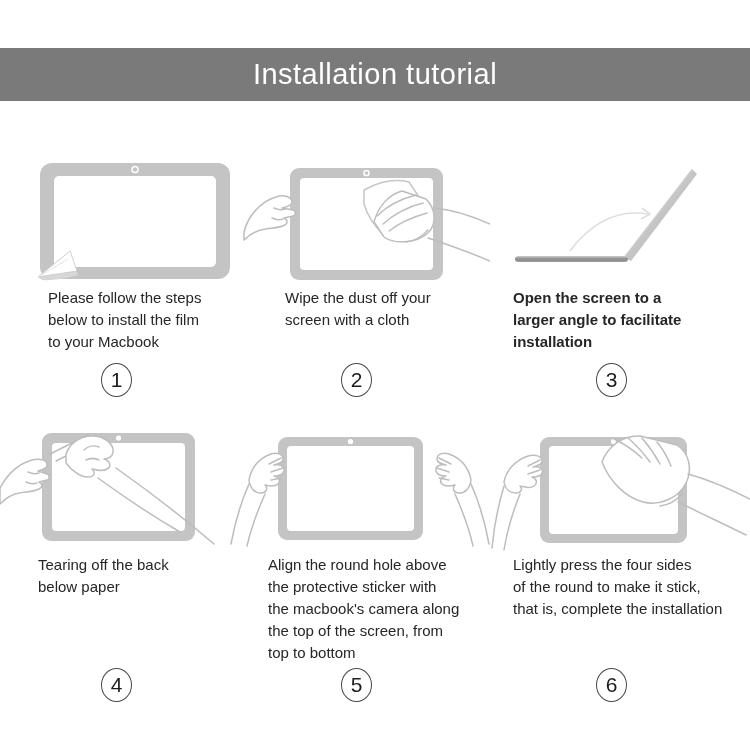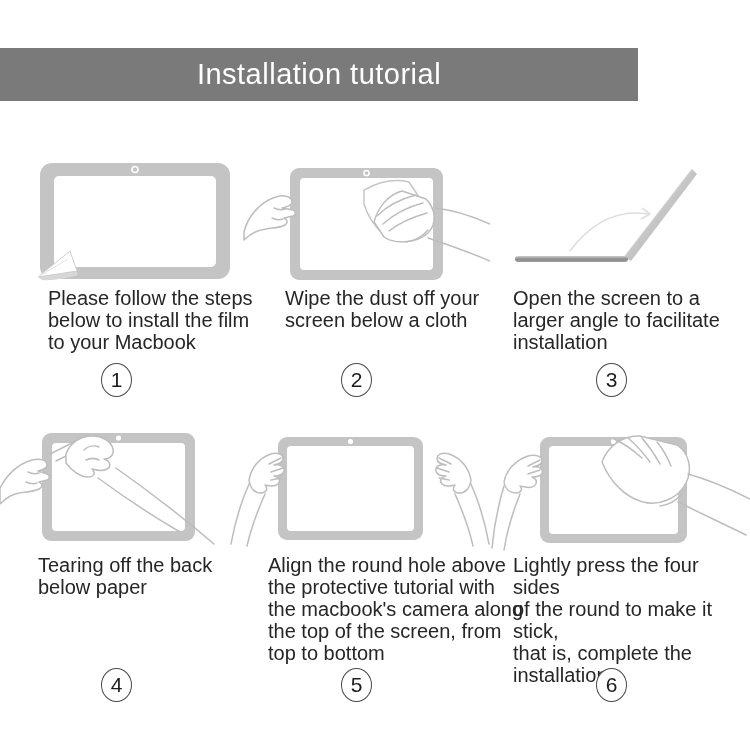--- a/index.html
+++ b/index.html
@@ -11,37 +11,37 @@
     --text:#262626;
     --number-outline:#4a4a4a;
   }
   *{box-sizing:border-box;}
   html,body{margin:0;padding:0;}
   body{
     width:750px;height:750px;position:relative;background:#fff;
     font-family:"Liberation Sans","DejaVu Sans",sans-serif;overflow:hidden;
   }
   .header{
-    position:absolute;left:0;top:48px;width:638px;height:53px;
+    position:absolute;left:0;top:48px;width:750px;height:53px;
     background:var(--header-bg);color:var(--header-text);
     display:flex;align-items:center;justify-content:center;
     font-size:29px;letter-spacing:.5px;
   }
   .illus{position:absolute;}
   .step-text{
-    position:absolute;color:var(--text);font-size:20px;line-height:22px;
+    position:absolute;color:var(--text);font-size:15px;line-height:22px;
     white-space:pre-line;
   }
   .num{
     position:absolute;width:31px;height:34px;border:1.5px solid var(--number-outline);
     border-radius:50%;display:flex;align-items:center;justify-content:center;
     font-size:21px;color:#1c1c1c;background:#fff;
   }
   
-  #t1{left:48px;top:287px;}  #t2{left:285px;top:287px;} #t3{left:513px;top:287px;}
+  #t1{left:48px;top:287px;}  #t2{left:285px;top:287px;} #t3{left:513px;top:287px;font-weight:bold;}
   #t4{left:38px;top:554px;}  #t5{left:268px;top:554px;} #t6{left:513px;top:554px;}
   
   #n1{left:101px;top:363px;} #n2{left:341px;top:363px;} #n3{left:596px;top:363px;}
   #n4{left:101px;top:668px;} #n5{left:341px;top:668px;} #n6{left:596px;top:668px;}
   
   #s1{left:30px;top:158px;}  #s2{left:238px;top:150px;} #s3{left:500px;top:155px;}
   #s4{left:0px;top:418px;}   #s5{left:225px;top:418px;} #s6{left:490px;top:418px;}
   svg .ln{fill:none;stroke:var(--line-art);stroke-width:1.5;stroke-linecap:round;stroke-linejoin:round;}
   svg .hand{fill:#fff;stroke:var(--line-art);stroke-width:1.5;stroke-linejoin:round;stroke-linecap:round;}
   svg .bez{fill:var(--bezel);}
@@ -163,28 +163,28 @@
     <path class="ln" d="M192 76 C186 83 178 87 170 88"></path>
     <path class="ln" d="M198 56 C220 62 240 71 260 81"></path>
     <path class="ln" d="M188 84 C212 96 234 106 256 117"></path>
   </g>
 </svg>
 
 <div id="t1" class="step-text">Please follow the steps
 below to install the film
 to your Macbook</div>
 <div id="t2" class="step-text">Wipe the dust off your
-screen below a cloth</div>
+screen with a cloth</div>
 <div id="t3" class="step-text">Open the screen to a
 larger angle to facilitate
 installation</div>
 <div id="t4" class="step-text">Tearing off the back
 below paper</div>
 <div id="t5" class="step-text">Align the round hole above
-the protective tutorial with
+the protective sticker with
 the macbook's camera along
 the top of the screen, from
 top to bottom</div>
 <div id="t6" class="step-text">Lightly press the four sides
 of the round to make it stick,
 that is, complete the installation</div>
 
 <div id="n1" class="num">1</div>
 <div id="n2" class="num">2</div>
 <div id="n3" class="num">3</div>

